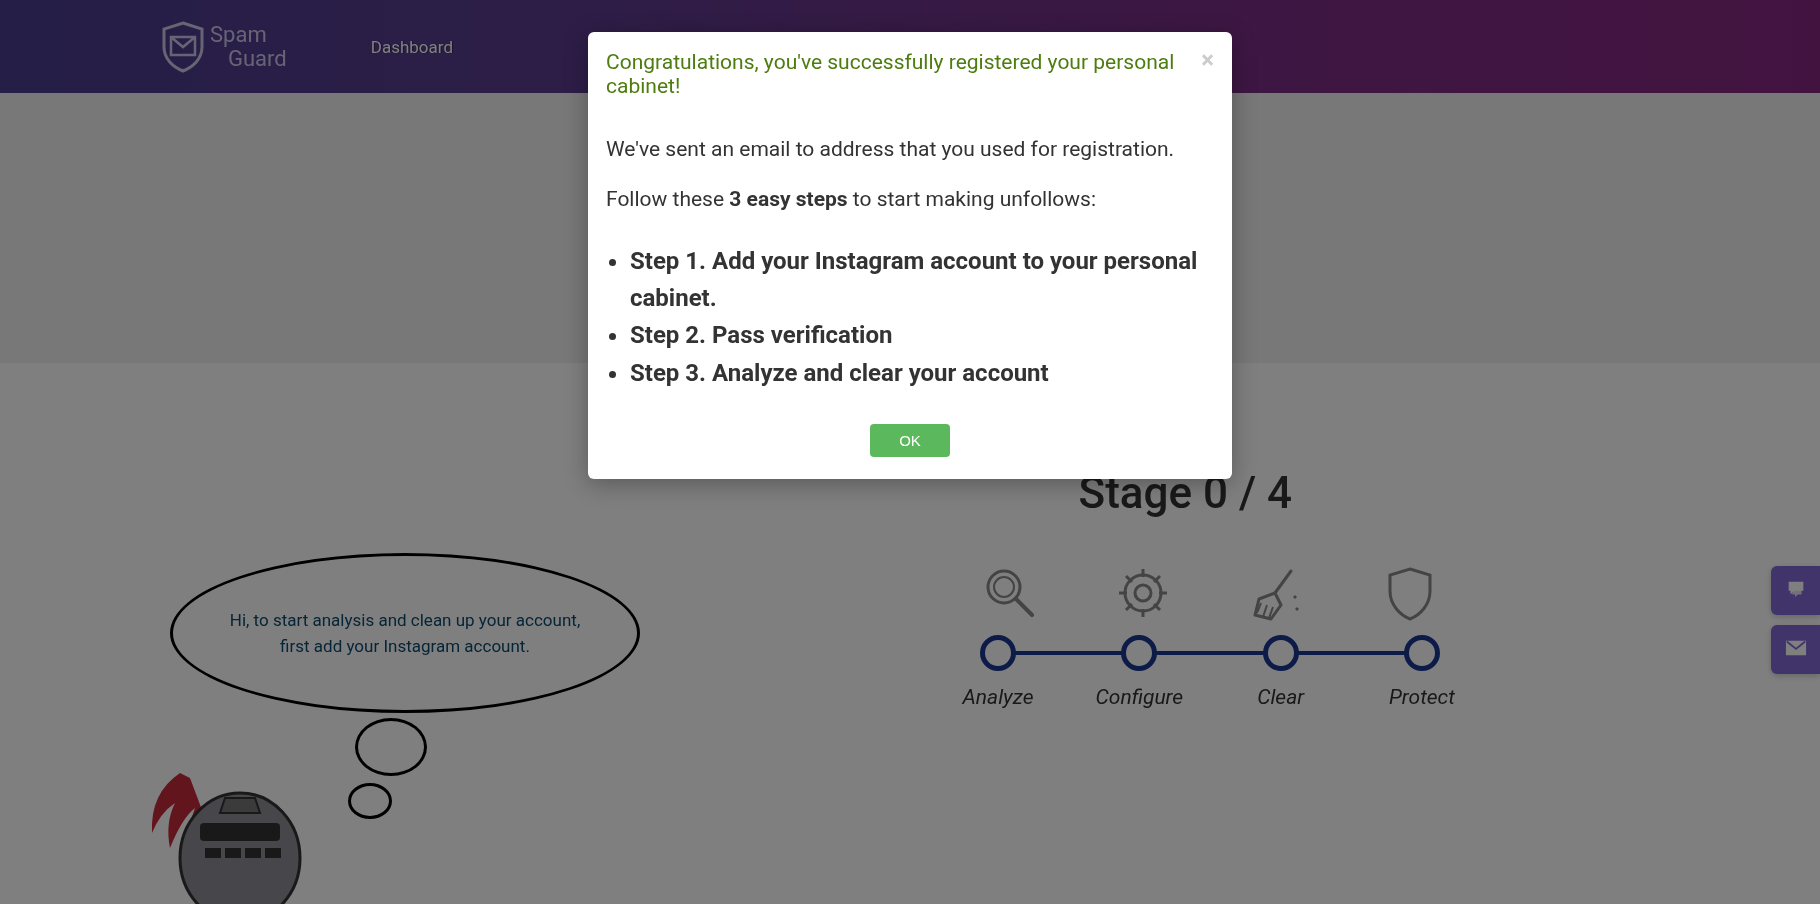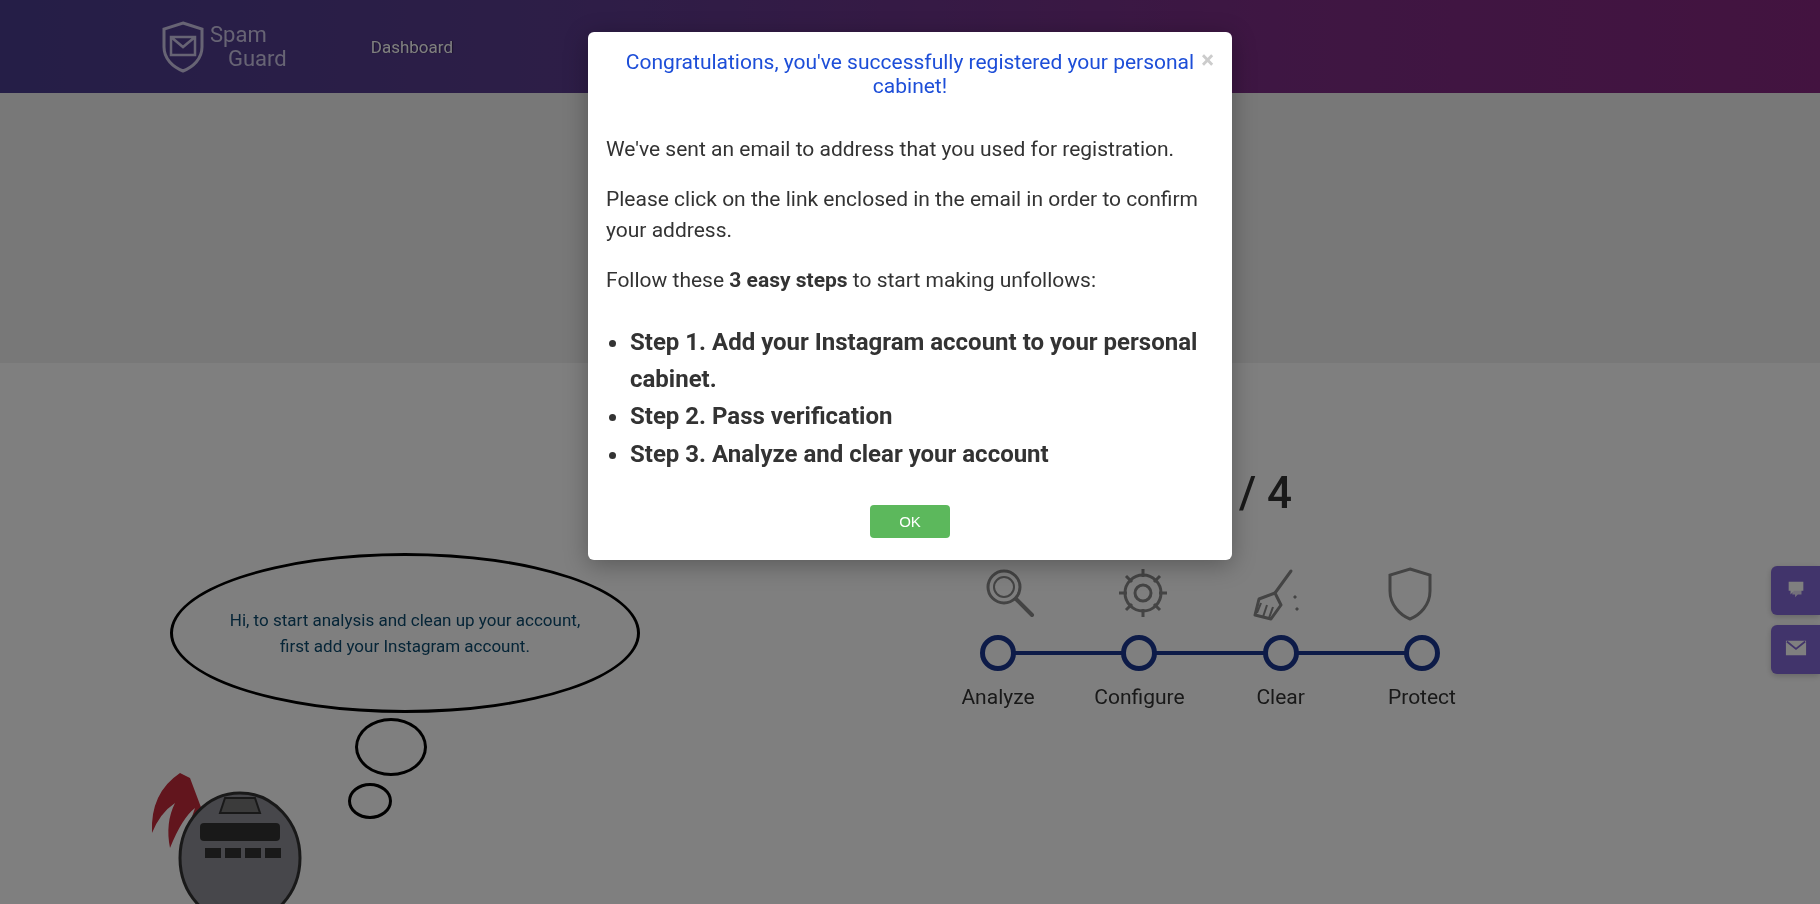--- a/index.html
+++ b/index.html
@@ -85,20 +85,21 @@
       height: 36px;
       border: 5px solid #1b3790;
       border-radius: 50%;
       background: #fff;
       z-index: 1;
     }
     .steps-labels {
       display: flex;
       justify-content: space-between;
       margin-top: 14px;
+      font-style: italic;
     }
     .step-label {
       font-size: 21px;
       color: #333;
       width: 90px;
       text-align: center;
       margin-left: -27px;
       margin-right: -27px;
     }
     .speech-bubble {
@@ -183,22 +184,22 @@
     }
     .modal-title {
       text-align: center;
       font-size: 21px;
       color: #333;
       margin-top: 14px;
       margin-bottom: 36px;
     }
     .modal-congrats {
       font-size: 21px;
-      color: #1d4ed8;
-      text-align: center;
+      color: #4d7c0f;
+      text-align: left;
       margin-bottom: 36px;
     }
     .modal-p {
       font-size: 21px;
       color: #333;
       line-height: 1.5;
       margin-bottom: 18px;
     }
     .modal-p strong { font-weight: 700; }
     .modal-list {
@@ -337,21 +338,20 @@
     </span>
   </div>
 </div>
 
 <div class="overlay"></div>
 
 <div class="modal">
   <div class="modal-close">×</div>
   <div class="modal-congrats">Congratulations, you've successfully registered your personal cabinet!</div>
   <p class="modal-p">We've sent an email to address that you used for registration.</p>
-  <p class="modal-p">Please click on the link enclosed in the email in order to confirm your address.</p>
   <p class="modal-p">
     <span>Follow these </span><strong>3 easy steps</strong><span> to start making unfollows:</span>
   </p>
   <ul class="modal-list">
     <li>Step 1. Add your Instagram account to your personal cabinet.</li>
     <li>Step 2. Pass verification</li>
     <li>Step 3. Analyze and clear your account</li>
   </ul>
   <button class="modal-ok">OK</button>
 </div>

